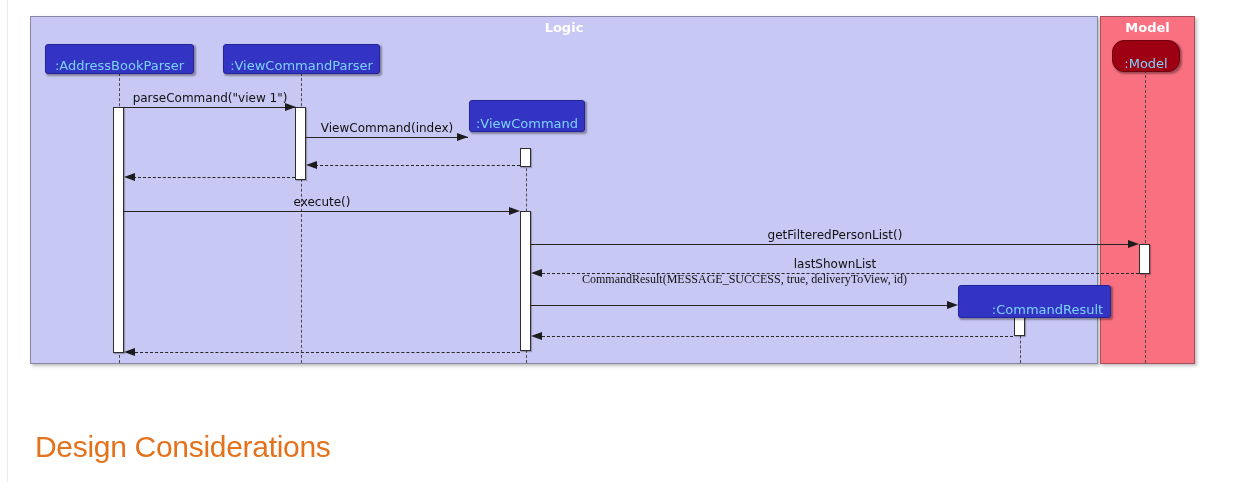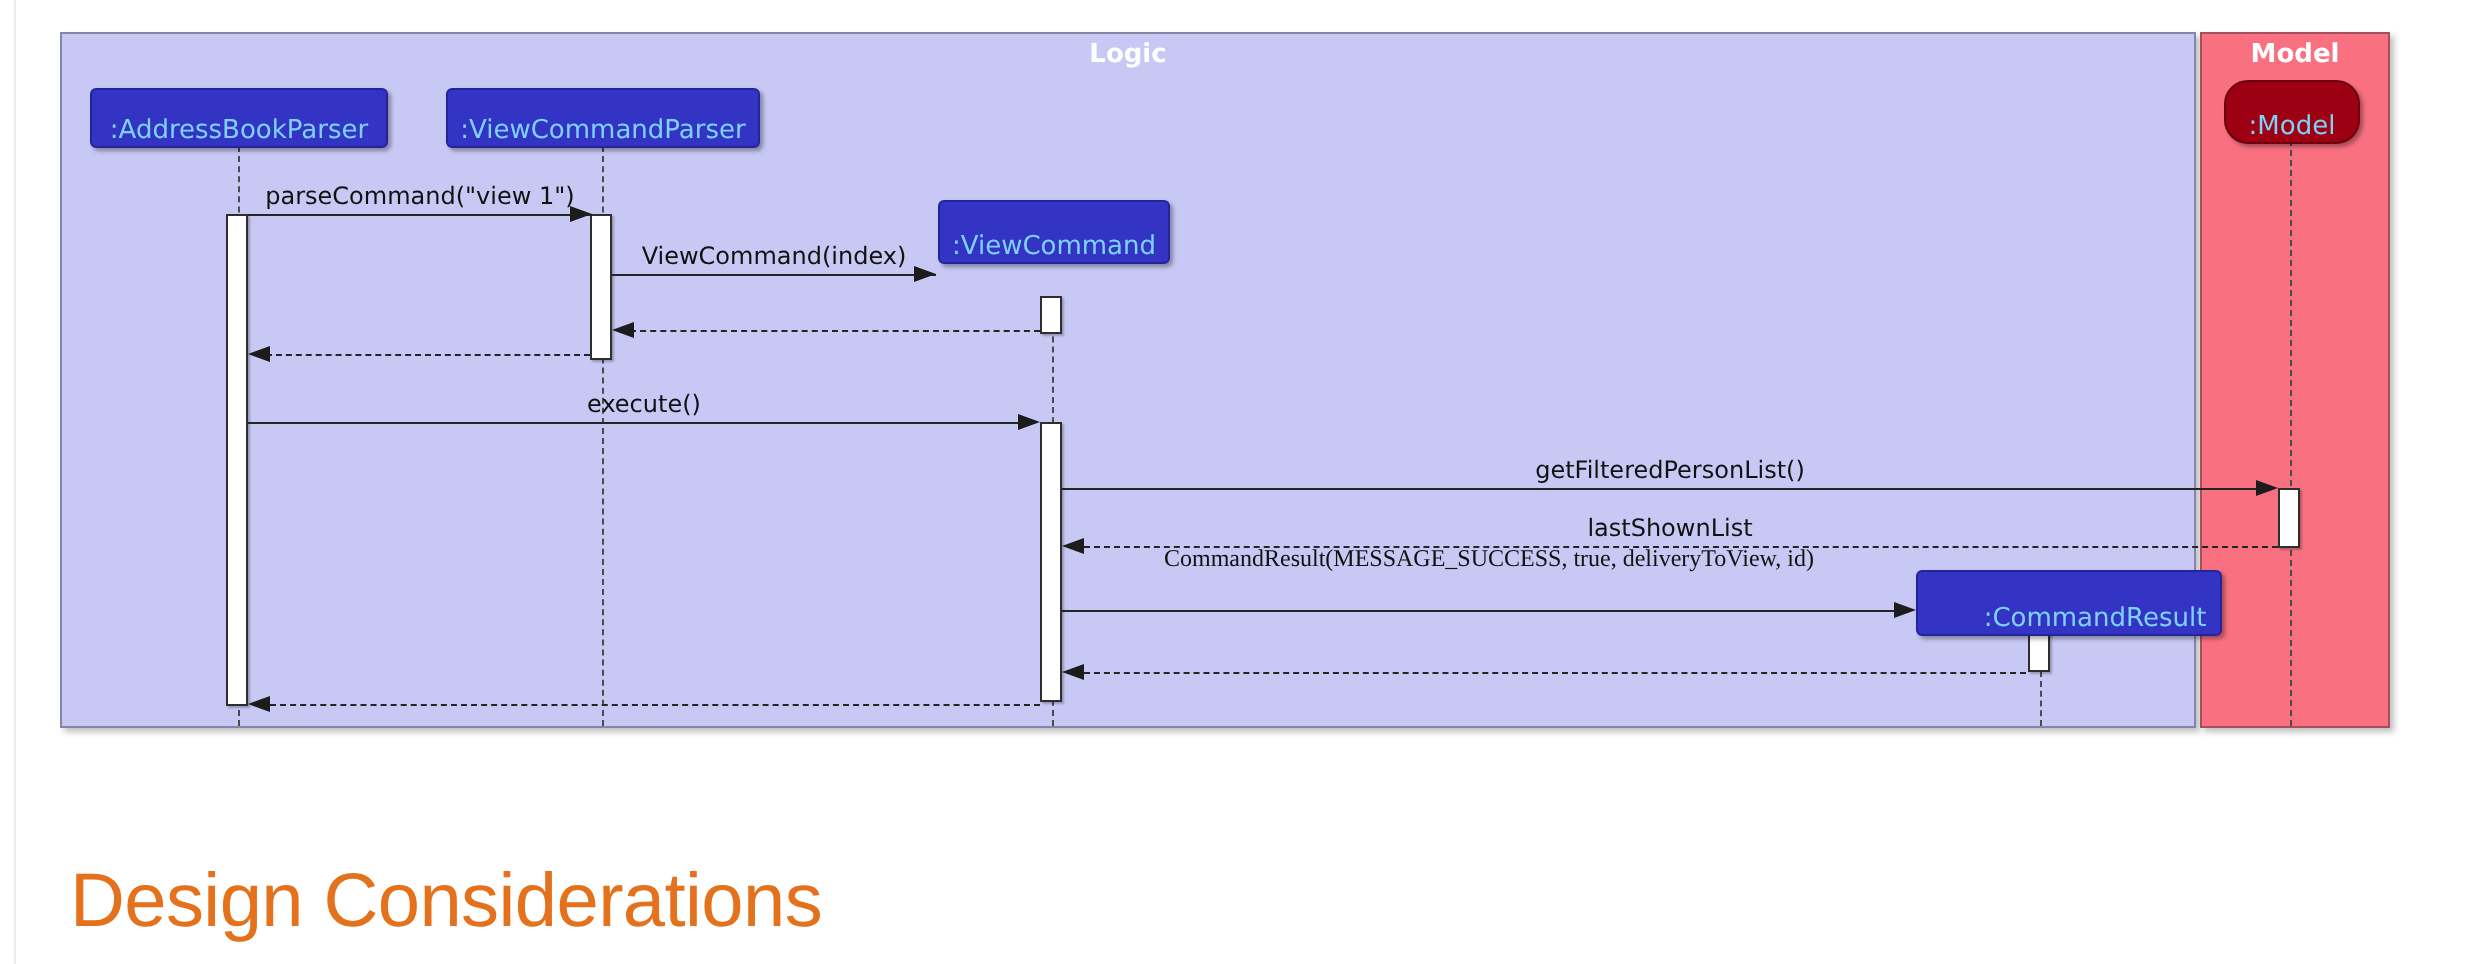--- a/index.html
+++ b/index.html
@@ -24,21 +24,21 @@
   .act{position:absolute;width:9px;background:#ffffff;border:1px solid #2e2e2e;
        box-shadow:1px 1px 1px rgba(0,0,0,0.25);}
   
   .msg-line{position:absolute;height:0;border-top:1px solid #252525;}
   .msg-line.dashed{border-top:1px dashed #252525;}
   .arr{position:absolute;width:0;height:0;}
   .arr.right{border-left:11px solid #1c1c1c;border-top:4px solid transparent;border-bottom:4px solid transparent;}
   .arr.left{border-right:11px solid #1c1c1c;border-top:4px solid transparent;border-bottom:4px solid transparent;}
   .msg-label{position:absolute;font-size:12px;color:#111111;text-align:center;white-space:nowrap;}
   
-  .section-heading{position:absolute;left:35px;top:430px;font-size:38px;color:#E4711C;
+  .section-heading{position:absolute;left:35px;top:430px;font-size:30px;color:#E4711C;
                    font-family:"Liberation Sans",sans-serif;letter-spacing:-0.3px;}
 </style>
 </head>
 <body>
 
 <div class="page">
   <div class="left-rule"></div>
 
   <div>
 

